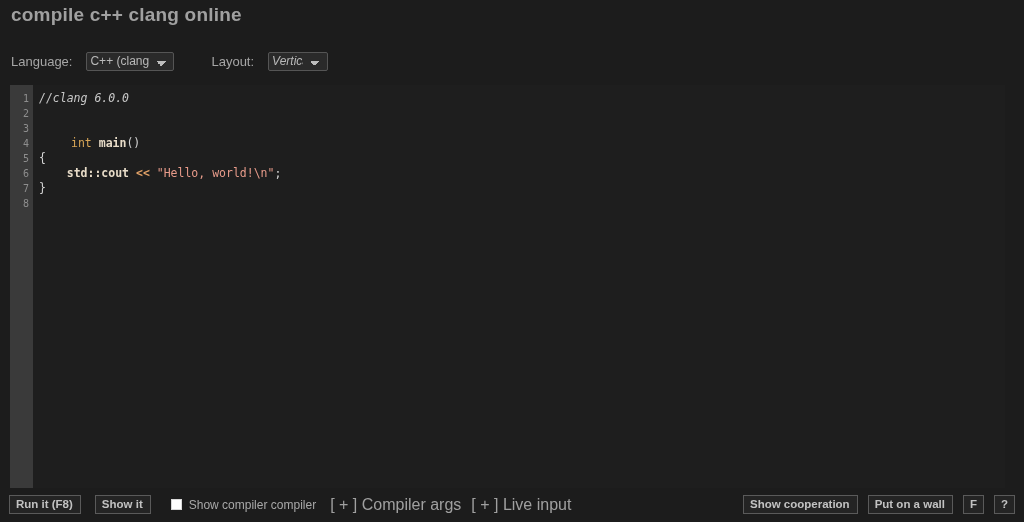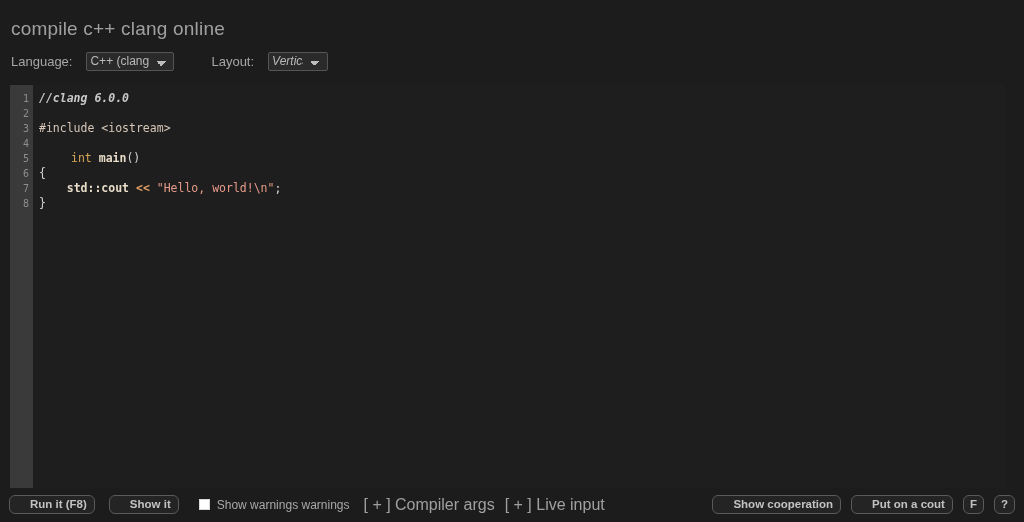--- a/index.html
+++ b/index.html
@@ -13,23 +13,23 @@
     overflow: hidden;
     font-family: "Liberation Sans", sans-serif;
     color: #9a9a9a;
     position: relative;
   }
 
   
   #page-title {
     position: absolute;
     left: 11px;
-    top: 18px;
+    top: 4px;
     font-size: 19px;
-    font-weight: normal;
+    font-weight: bold;
     color: #a0a0a0;
     letter-spacing: 0.2px;
   }
 
   #options-bar {
     position: absolute;
     left: 11px;
     top: 52px;
     display: flex;
     align-items: center;
@@ -104,21 +104,21 @@
     box-sizing: border-box;
   }
   .code-line {
     font-family: "DejaVu Sans Mono", monospace;
     font-size: 11.5px;
     line-height: 15px;
     height: 15px;
     white-space: pre;
     color: #cfcfcf;
   }
-  .tok-comment { color: #c9c9c9; font-style: italic; font-weight: bold; }
+  .tok-comment { color: #c9c9c9; font-style: italic; }
   .tok-pre     { color: #d8c7b8; }
   .tok-type    { color: #d8a657; margin-left: 32px; }
   .tok-fn      { color: #e8dcc8; font-weight: bold; margin-top: 36px; }
   .tok-punct   { color: #d5d5d5; }
   .tok-id      { color: #e8dcc8; font-weight: bold; }
   .tok-op      { color: #e0a066; font-weight: bold; }
   .tok-string  { color: #e89b8a; }
 
   
   #bottom-toolbar {
@@ -143,22 +143,22 @@
     display: flex;
     align-items: center;
   }
   button.tbtn {
     font-family: "Liberation Sans", sans-serif;
     font-size: 11.5px;
     font-weight: bold;
     color: #c2c2c2;
     background: #242424;
     border: 1px solid #5a5a5a;
-    border-radius: 6px;
-    padding: 2px 7px 3px 20px;
+    border-radius: 0;
+    padding: 2px 7px 3px 6px;
     height: 19px;
     line-height: 12px;
     cursor: pointer;
     white-space: nowrap;
   }
   button.tbtn.square {
     padding-left: 6px;
     padding-right: 6px;
     min-width: 18px;
   }
@@ -223,21 +223,20 @@
     <div class="gutter-num">7</div>
     <div class="gutter-num">8</div>
   </div>
 
   <div id="editor-code">
 
     <div class="code-line"><span class="tok-comment">//clang 6.0.0</span></div>
 
     <div class="code-line"></div>
 
-    <div class="code-line"><span class="tok-pre">#include</span><span class="tok-punct"> </span><span class="tok-pre">&lt;iostream&gt;</span></div>
 
     <div class="code-line"></div>
 
     <div class="code-line"><span class="tok-type">int</span><span class="tok-punct"> </span><span class="tok-fn">main</span><span class="tok-punct">()</span></div>
 
     <div class="code-line"><span class="tok-punct">{</span></div>
 
     <div class="code-line"><span>    </span><span class="tok-id">std::cout</span><span class="tok-punct"> </span><span class="tok-op">&lt;&lt;</span><span class="tok-punct"> </span><span class="tok-string">"Hello, world!\n"</span><span class="tok-punct">;</span></div>
 
     <div class="code-line"><span class="tok-punct">}</span></div>
@@ -247,31 +246,31 @@
 
 <div id="bottom-toolbar">
 
   <div class="tb-left">
     <button class="tbtn">Run it (F8)</button>
     <span class="sp14"></span>
     <button class="tbtn">Show it</button>
     <span class="sp20"></span>
     <span class="check-wrap">
       <span class="checkbox"></span>
-      <span class="tb-text">Show warnings warnings</span>
+      <span class="tb-text">Show compiler compiler</span>
     </span>
     <span class="sp14"></span>
     <span class="toggle-link"><span class="plus">[ + ]</span> <span>Compiler args</span></span>
     <span class="sp10"></span>
     <span class="toggle-link"><span class="plus">[ + ]</span> <span>Live input</span></span>
   </div>
 
   <div class="tb-right">
     <button class="tbtn">Show cooperation</button>
     <span class="sp10"></span>
-    <button class="tbtn">Put on a cout</button>
+    <button class="tbtn">Put on a wall</button>
     <span class="sp10"></span>
     <button class="tbtn square">F</button>
     <span class="sp10"></span>
     <button class="tbtn square">?</button>
   </div>
 
 </div>
 
 </body></html>

